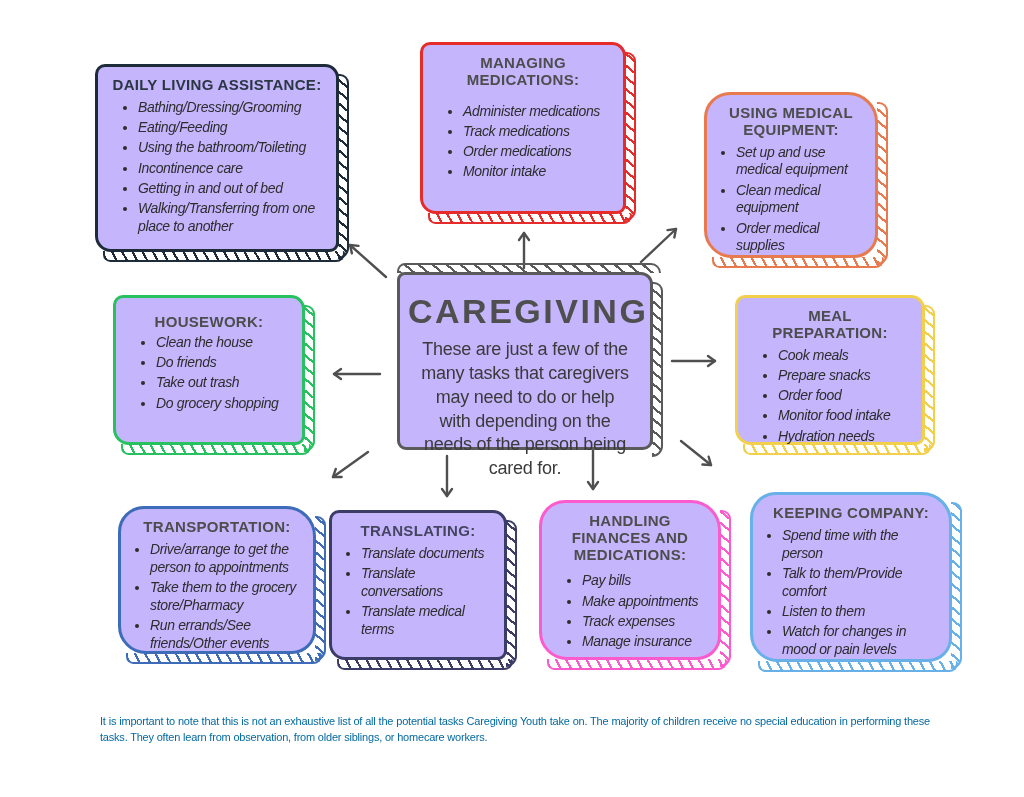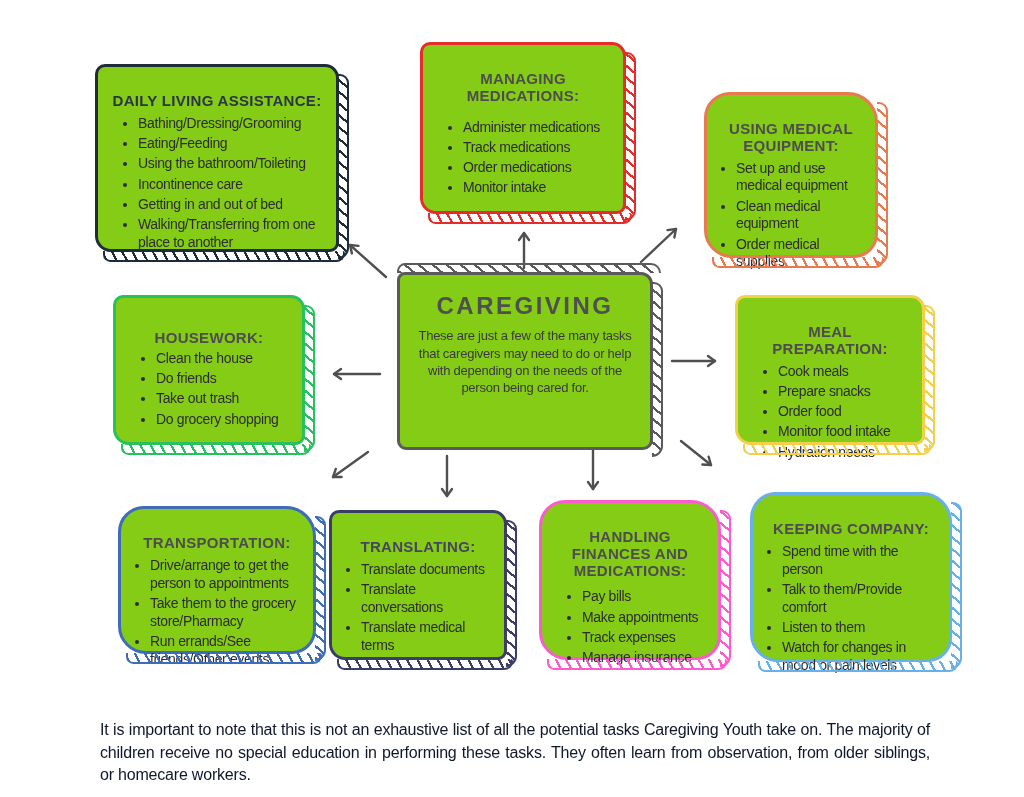--- a/index.html
+++ b/index.html
@@ -6,36 +6,36 @@
   html, body { margin: 0; padding: 0; }
   body {
     width: 1024px; height: 797px; position: relative;
     background: #ffffff; overflow: hidden;
     font-family: "Liberation Sans", sans-serif;
   }
   #diagram { position: absolute; inset: 0; }
   #arrow-layer { position: absolute; left: 0; top: 0; z-index: 1; color: #4f4f4f; }
 
   .card {
-    position: absolute; z-index: 2; background: #84cc16;
+    position: absolute; z-index: 2; background: #c4b5fd;
     border: 3px solid var(--c, #444);
     border-radius: 10px 14px 9px 16px;
-    padding: 24px 8px 6px;
+    padding: 8px 8px 6px;
   }
   .card.round { border-radius: 26px 30px 24px 28px; }
   .card h3 {
     margin: 2px 4px 3px; text-align: center;
     font-size: 15px; font-weight: bold; letter-spacing: 0.3px;
     line-height: 1.12; color: var(--tc, #4d4d4d);
   }
   .card ul { margin: 5px 0 0; padding-left: 32px; }
   .card.tight ul { padding-left: 21px; }
   .card li {
     font-size: 14px; line-height: 1.27; color: #2d2d2d;
-    margin: 2.5px 0; letter-spacing: -0.35px;
+    margin: 2.5px 0; letter-spacing: -0.35px; font-style: italic;
   }
   .hx { position: absolute; pointer-events: none; z-index: 1; }
   .hx-r {
     top: 7px; right: -13px; width: 11px; bottom: -10px;
     border: 2.5px solid var(--c); border-left: 0;
     border-radius: 0 9px 11px 0;
     background: repeating-linear-gradient(40deg, var(--c) 0 2.2px, transparent 2.2px 9px);
   }
   .hx-b {
     left: 5px; right: -9px; bottom: -13px; height: 11px;
@@ -46,33 +46,33 @@
   .hx-t {
     left: -3px; right: -11px; top: -12px; height: 10px;
     border: 2.5px solid var(--c); border-bottom: 0;
     border-radius: 9px 11px 0 0;
     background: repeating-linear-gradient(40deg, var(--c) 0 2.2px, transparent 2.2px 9px);
   }
 
   #center-card { padding-top: 16px; border-radius: 8px 12px 10px 9px; }
   #center-card h1 {
     margin: 2px 0 8px; text-align: center;
-    font-size: 24px; line-height: 1.1; letter-spacing: 2.5px;
+    font-size: 34px; line-height: 1.1; letter-spacing: 2.5px;
     font-weight: bold; color: var(--tc, #4f4f4f);
   }
   #center-card h1 span { display: block; }
   #center-card p {
     margin: 0 10px; text-align: center;
-    font-size: 13px; line-height: 1.32; color: #3a3a3a; letter-spacing: -0.25px;
+    font-size: 18px; line-height: 1.32; color: #3a3a3a; letter-spacing: -0.25px;
   }
 
   #footer-note {
     position: absolute; left: 100px; top: 703px; width: 830px; z-index: 2;
-    font-size: 16px; line-height: 1.42; letter-spacing: -0.2px;
-    color: #0f172a; text-align: justify;
+    font-size: 11px; line-height: 1.42; letter-spacing: -0.2px;
+    color: #0369a1; text-align: justify;
   }
 </style>
 </head>
 <body>
 
 <div id="diagram">
 
   <svg id="arrow-layer" width="1024" height="797" viewBox="0 0 1024 797" style="color:#4f4f4f">
     <defs>
       <marker id="ah" markerWidth="16" markerHeight="16" refX="9" refY="7" orient="auto" markerUnits="userSpaceOnUse">

